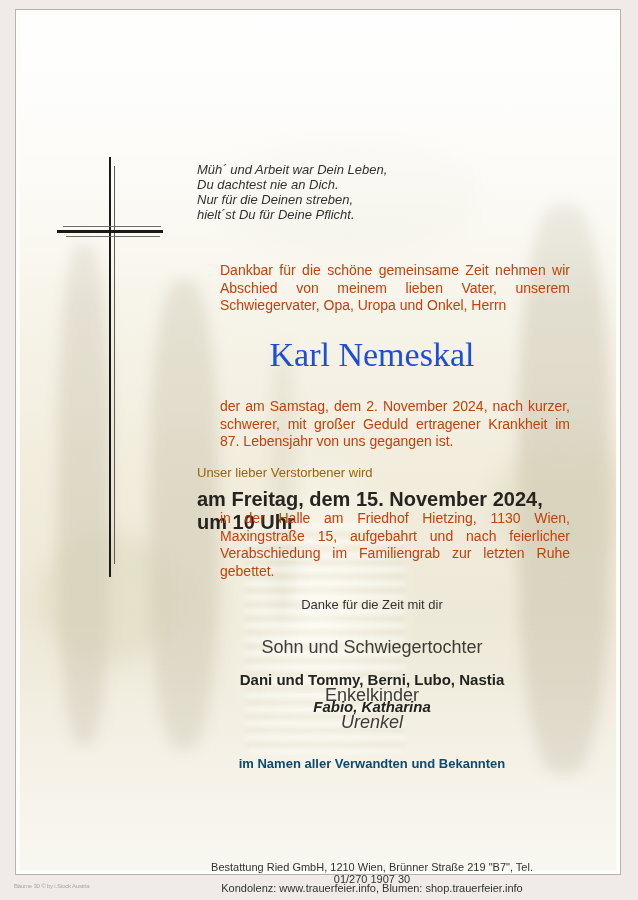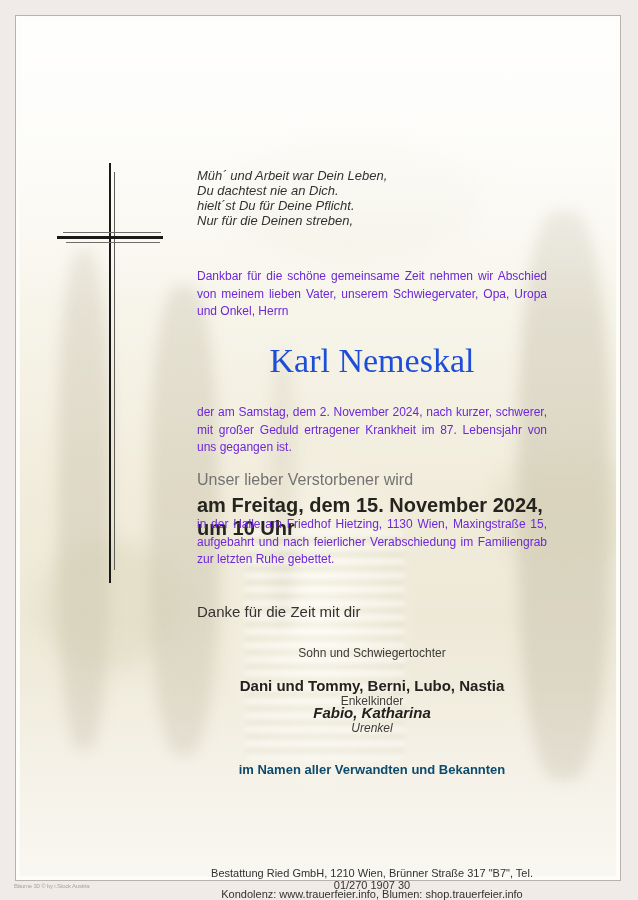--- a/index.html
+++ b/index.html
@@ -6,21 +6,21 @@
   body{
     width:638px;height:900px;
     background:#f0ebe8;
     font-family:"Liberation Sans",sans-serif;
     color:#3b3a37;
     position:relative;
     overflow:hidden;
   }
   .page{position:absolute;inset:0;}
   .card{
-    position:absolute;left:15px;top:15px;width:604px;height:864px;
+    position:absolute;left:15px;top:9px;width:604px;height:864px;
     background:#fcfbf6;
     border:1px solid #b7b2ac;
     box-shadow:inset 0 0 0 3px #fdfdfa;
   }
   
   .photo{
     position:absolute;inset:4px;overflow:hidden;z-index:1;
     background:
       radial-gradient(ellipse 140px 240px at 50% 70%, rgba(255,253,240,0.95), rgba(255,253,240,0) 72%),
       linear-gradient(180deg,#f9f8f1 0%,#f3efdf 30%,#ebe4cc 55%,#e5dec4 70%,#ece6d3 85%,#f1ede0 100%);
@@ -52,33 +52,33 @@
   .cross div{position:absolute;}
   .cv-main{left:93px;top:147px;width:2px;height:420px;background:#191917;}
   .cv-thin{left:98px;top:156px;width:1px;height:398px;background:#5d5c58;}
   .ch-main{left:41px;top:220px;width:106px;height:3px;background:#191917;}
   .ch-top{left:47px;top:216px;width:98px;height:1px;background:#6e6d68;}
   .ch-bot{left:50px;top:226px;width:94px;height:1px;background:#6e6d68;}
   
   .content{position:absolute;left:181px;top:0;width:350px;z-index:3;}
   .content > div{position:absolute;width:350px;}
   .poem{top:152px;font-size:13px;line-height:15px;font-style:italic;color:#333230;}
-  .para{font-size:12px;line-height:17.5px;text-align:justify;color:#6d28d9;}
+  .para{font-size:14px;line-height:17.5px;text-align:justify;color:#c2410c;margin-left:23px;}
   .intro{top:252px;}
   .name{top:324px;text-align:center;font-family:"Liberation Serif",serif;
         font-size:34px;line-height:42px;color:#1d4ed8;font-weight:400;}
   .death{top:388px;}
-  .funeral-intro{top:455px;font-size:16px;color:#737373;}
+  .funeral-intro{top:455px;font-size:13px;color:#a16207;}
   .funeral-dt{top:478px;text-align:left;font-weight:bold;font-size:20px;color:#25241f;}
   .details{top:500px;}
-  .thanks{top:587px;font-size:15px;color:#343331;}
+  .thanks{top:587px;text-align:center;font-size:13px;color:#343331;}
   .mourner{text-align:center;}
   .m1{top:630px;} .m2{top:662px;} .m3{top:689px;font-style:italic;}
   .mourner .names{font-weight:bold;font-size:15px;line-height:16px;color:#23221e;}
-  .mourner .relation{font-size:12px;line-height:14px;color:#3c3b37;}
+  .mourner .relation{font-size:18px;line-height:14px;color:#3c3b37;}
   .closing{top:746px;text-align:center;font-weight:bold;font-size:13px;color:#0c4a6e;}
   .footer-line{position:absolute;width:350px;text-align:center;font-size:11px;color:#33322f;}
   .fl1{top:836px;margin-top:36px;} .fl2{top:851px;}
   .credit{
     position:absolute;left:14px;top:883px;z-index:4;
     font-size:6px;letter-spacing:-0.2px;color:#a9a49e;
   }
 </style>
 </head>
 <body>
@@ -104,22 +104,22 @@
       <div class="ch-main"></div>
       <div class="ch-top"></div>
       <div class="ch-bot"></div>
     </div>
 
     <div class="content">
 
       <div class="poem">
         <div>Müh´ und Arbeit war Dein Leben,</div>
         <div>Du dachtest nie an Dich.</div>
+        <div>Nur für die Deinen streben,</div>
         <div>hielt´st Du für Deine Pflicht.</div>
-        <div>Nur für die Deinen streben,</div>
       </div>
 
       <div class="para intro">Dankbar für die schöne gemeinsame Zeit nehmen wir Abschied von meinem lieben Vater, unserem Schwiegervater, Opa, Uropa und Onkel, Herrn</div>
 
       <div class="name">Karl Nemeskal</div>
 
       <div class="para death">der am Samstag, dem 2. November 2024, nach kurzer, schwerer, mit großer Geduld ertragener Krankheit im 87. Lebensjahr von uns gegangen ist.</div>
 
       <div class="funeral-intro">Unser lieber Verstorbener wird</div>
 
@@ -137,18 +137,18 @@
         <div class="relation">Enkelkinder</div>
       </div>
       <div class="mourner m3">
         <div class="names">Fabio, Katharina</div>
         <div class="relation">Urenkel</div>
       </div>
 
       <div class="closing">im Namen aller Verwandten und Bekannten</div>
 
       <div class="footer-line fl1">Kondolenz: www.trauerfeier.info, Blumen: shop.trauerfeier.info</div>
-      <div class="footer-line fl2">Bestattung Ried GmbH, 1210 Wien, Brünner Straße 317 "B7", Tel. 01/270 1907 30</div>
+      <div class="footer-line fl2">Bestattung Ried GmbH, 1210 Wien, Brünner Straße 219 "B7", Tel. 01/270 1907 30</div>
     </div>
   </div>
 
   <div class="credit">Bäume 30 © by i.Stock Austria</div>
 </div>
 
 </body></html>

